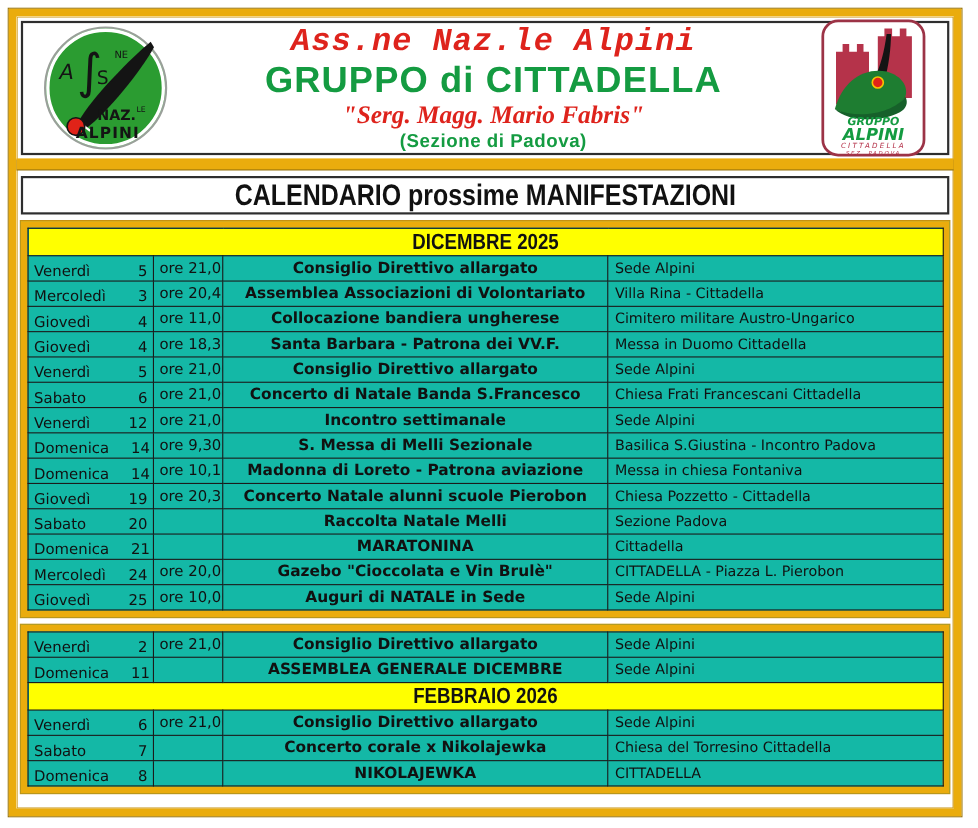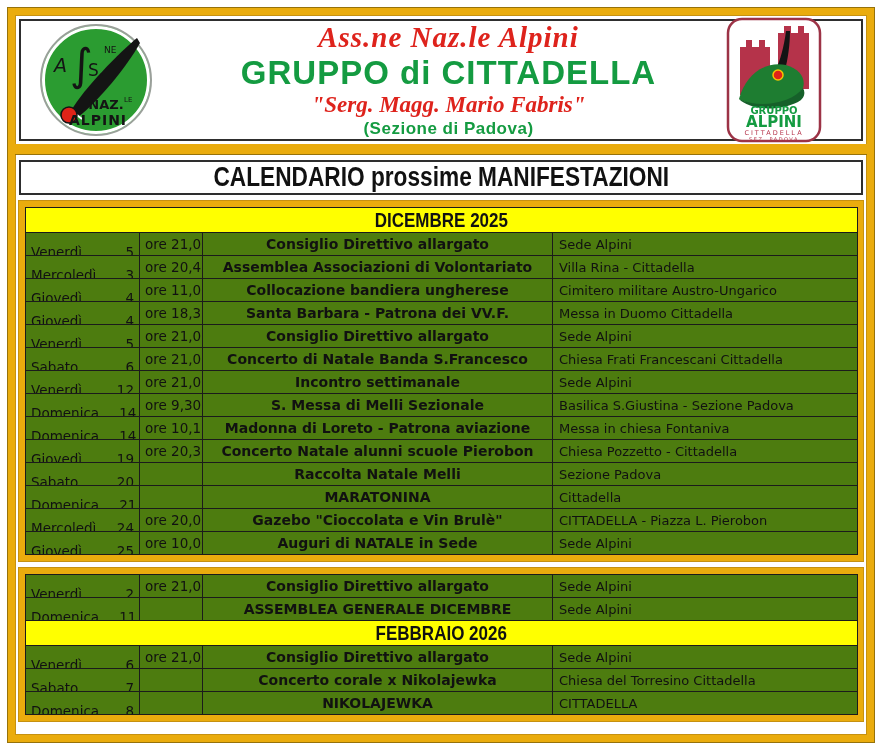--- a/index.html
+++ b/index.html
@@ -19,23 +19,23 @@
     box-shadow:0 0 0 1px var(--gold-dark), inset 0 0 0 1px #c69110;
     background:#fff;
   }
   
   .hdr-box{
     margin:4px 4px 0 4px;height:122px;border:2px solid #2e2e2e;background:#fff;
     display:flex;align-items:center;
   }
   .hdr-left{flex:0 0 150px;display:flex;justify-content:center;}
   .hdr-center{flex:1 1 auto;text-align:center;line-height:1;}
-  .hdr-right{flex:0 0 135px;display:flex;}
+  .hdr-right{flex:0 0 135px;display:flex;justify-content:center;font-style:italic;}
   .org-line{
-    font-family:Liberation Serif, serif;font-style:italic;font-weight:bold;
+    font-family:Liberation Mono, monospace;font-style:italic;font-weight:bold;
     font-size:29px;color:var(--red);letter-spacing:1px;
   }
   .group-line{
     font-family:"Liberation Sans",sans-serif;font-weight:bold;
     font-size:33px;color:var(--green);letter-spacing:1px;margin-top:4px;
   }
   .dedi-line{
     font-family:"Liberation Serif",serif;font-style:italic;font-weight:bold;
     font-size:23px;color:var(--red);margin-top:4px;
   }
@@ -48,31 +48,31 @@
   .title-box{
     margin:6px 4px 6px 4px;height:35px;border:2px solid #2e2e2e;background:#fff;
     display:flex;align-items:flex-end;justify-content:center;
   }
   .title-text{
     font-family:"Liberation Sans",sans-serif;font-weight:bold;font-size:27px;
     white-space:nowrap;display:inline-block;transform:scaleX(0.84);
   }
   
   .cal-block{
-    margin:0 4px 7px 4px;border:6px solid var(--gold);background:#4d7c0f;
+    margin:0 4px 7px 4px;border:6px solid var(--gold);background:#14b8a6;
     box-shadow:0 0 0 1px #c69110;
   }
   table{border-collapse:collapse;table-layout:fixed;width:832px;}
   td{border:1px solid #1b1b1b;height:22px;padding:0;vertical-align:middle;overflow:hidden;white-space:nowrap;}
   td.month-hdr{
     height:25px;background:var(--yellow);text-align:center;
     font-family:"Liberation Sans",sans-serif;font-weight:bold;font-size:20px;
   }
   .cond{display:inline-block;transform:scaleX(0.85);white-space:nowrap;}
-  .c-day{display:flex;align-items:center;justify-content:space-between;padding:16px 5px 0 5px;border:none;height:22px;gap:20px;}
+  .c-day{display:flex;align-items:flex-end;justify-content:space-between;padding:16px 5px 0 5px;border:none;height:22px;gap:20px;}
   td.day-td{padding:0;}
   .dayname{font-size:13.5px;}
   .daynum{font-size:13.5px;text-align:right;}
   .c-time{font-size:13.5px;padding-left:5px;}
   .c-event{font-weight:bold;font-size:14px;text-align:center;}
   .c-place{font-size:13px;padding-left:6px;}
   
   svg text{font-family:"DejaVu Sans",sans-serif;}
 </style>
 </head>
@@ -217,21 +217,21 @@
           </tr>
           <tr>
             <td class="day-td">
               <div class="c-day">
                 <span class="dayname">Domenica</span>
                 <span class="daynum">14</span>
               </div>
             </td>
             <td class="c-time">ore 9,30</td>
             <td class="c-event">S. Messa di Melli Sezionale</td>
-            <td class="c-place">Basilica S.Giustina - Sezione Padova</td>
+            <td class="c-place">Basilica S.Giustina - Incontro Padova</td>
           </tr>
           <tr>
             <td class="day-td">
               <div class="c-day">
                 <span class="dayname">Domenica</span>
                 <span class="daynum">14</span>
               </div>
             </td>
             <td class="c-time">ore 10,15</td>
             <td class="c-event">Madonna di Loreto - Patrona aviazione</td>

